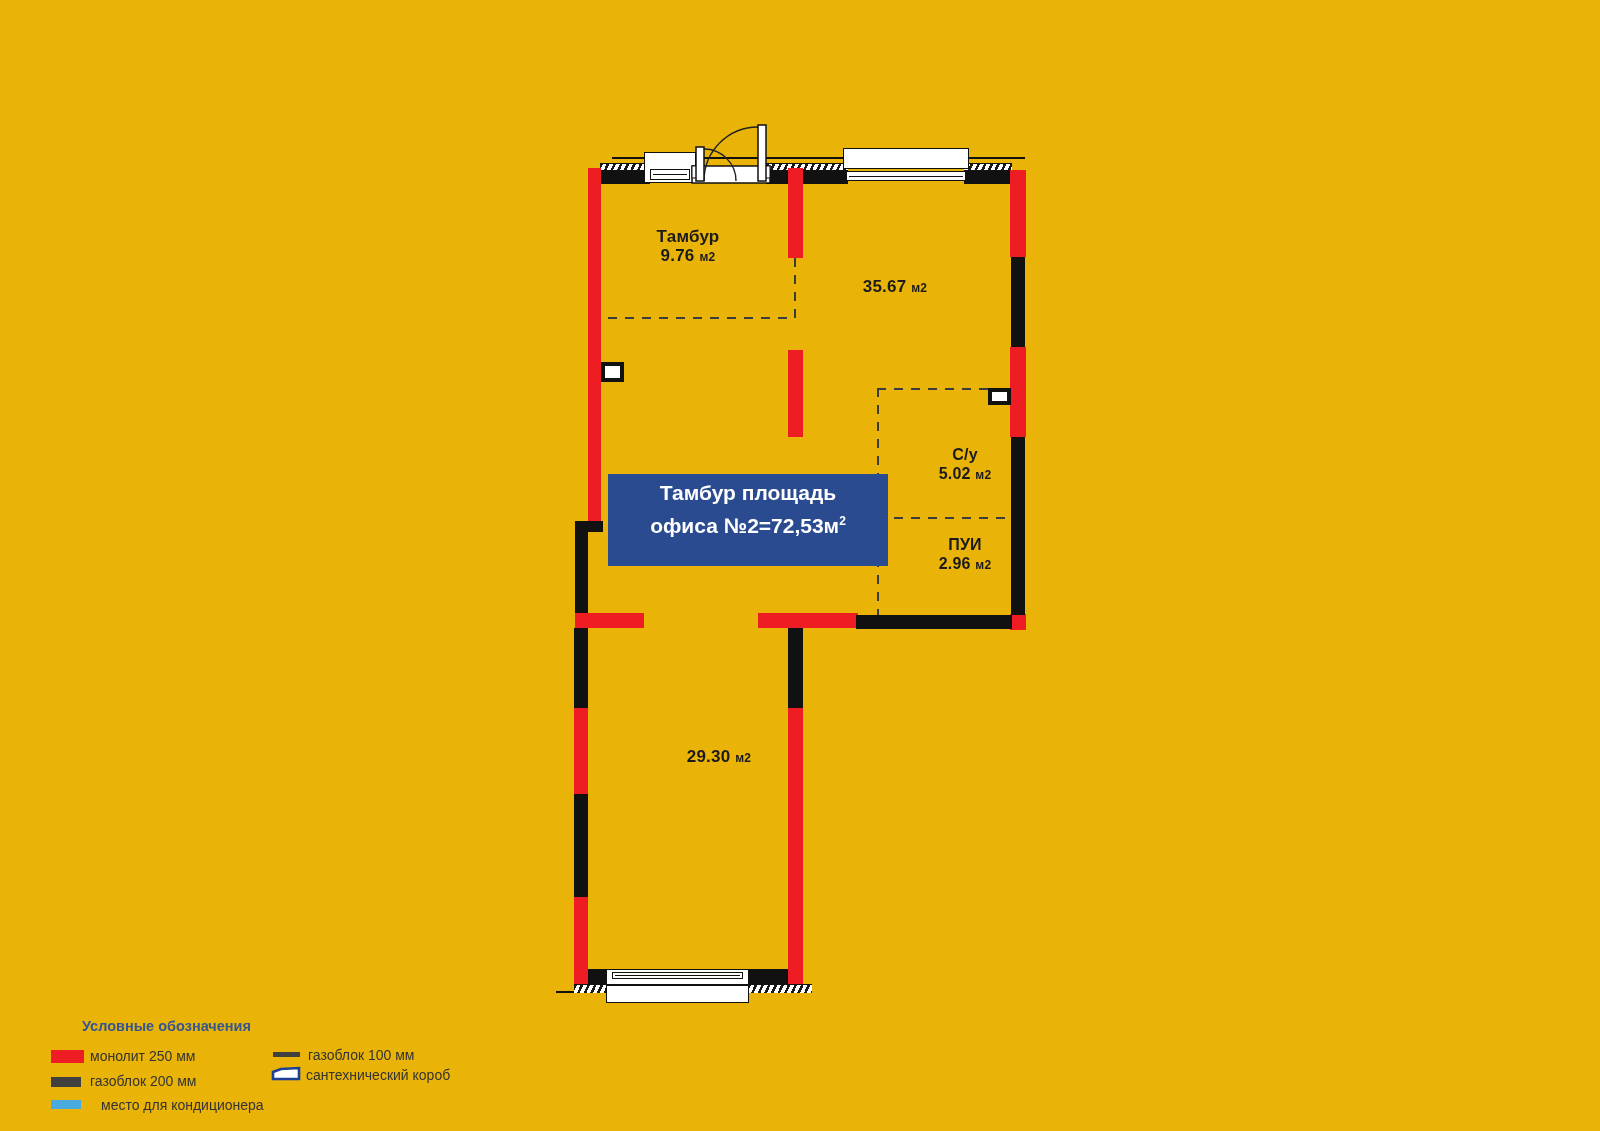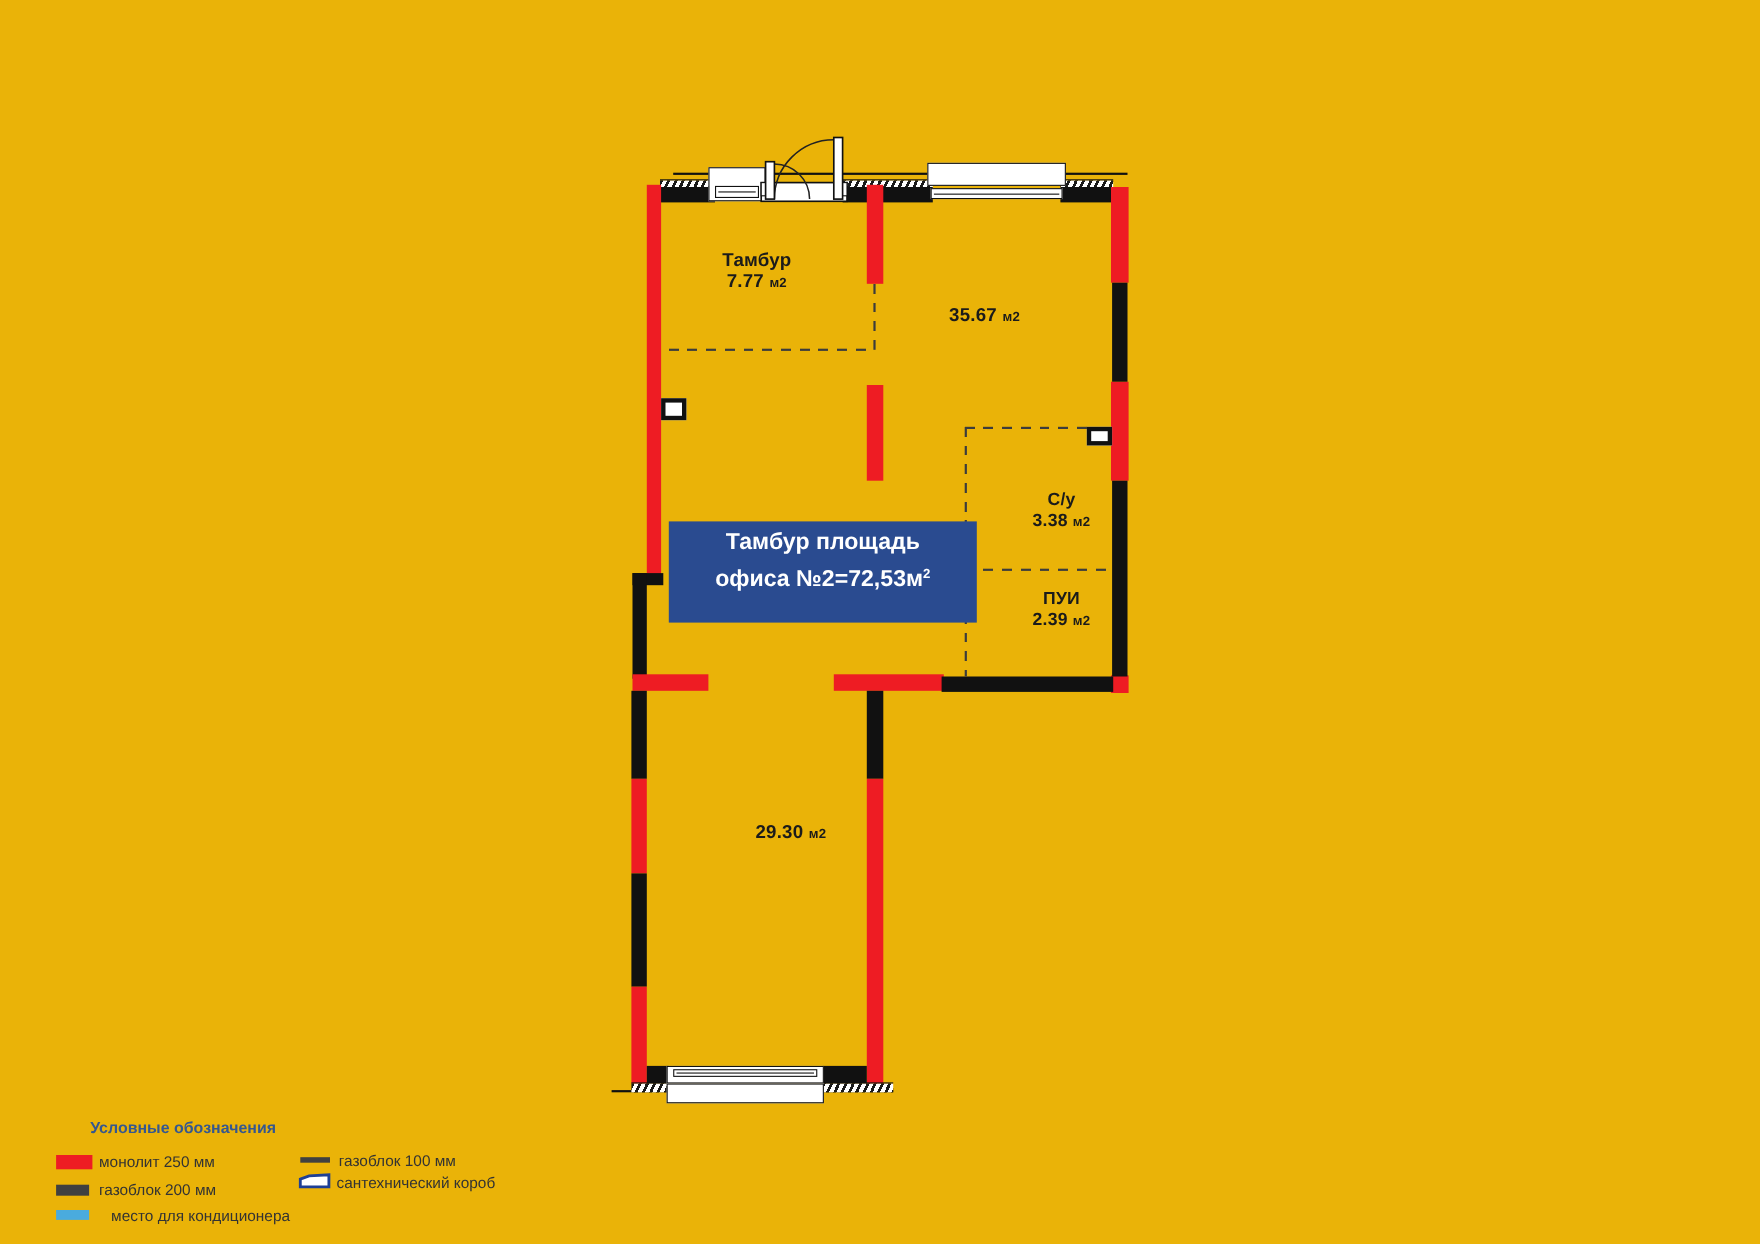--- a/index.html
+++ b/index.html
@@ -110,32 +110,32 @@
   <div class="winframe" style="left:606px;top:985px;width:143px;height:18px;"></div>
 
   <div class="dash-h" style="left:608px;top:317px;width:181px;"></div>
   <div class="dash-v" style="left:794px;top:258px;height:60px;"></div>
   <div class="dash-v" style="left:877px;top:388px;height:227px;"></div>
   <div class="dash-h" style="left:877px;top:388px;width:112px;"></div>
   <div class="dash-h" style="left:877px;top:517px;width:134px;"></div>
 
   <div class="room-label" style="left:628px;top:227px;width:120px;">
     <div class="rname">Тамбур</div>
-    <div class="rarea"><span>7.77</span>&nbsp;<span class="unit">м2</span></div>
+    <div class="rarea"><span>9.76</span>&nbsp;<span class="unit">м2</span></div>
   </div>
   <div class="room-label" style="left:835px;top:277px;width:120px;">
     <div class="rarea"><span>35.67</span>&nbsp;<span class="unit">м2</span></div>
   </div>
   <div class="room-label" style="left:915px;top:445px;width:100px;">
     <div class="rname" style="font-size:16px;">С/у</div>
-    <div class="rarea" style="font-size:16px;"><span>3.38</span>&nbsp;<span class="unit">м2</span></div>
+    <div class="rarea" style="font-size:16px;"><span>5.02</span>&nbsp;<span class="unit">м2</span></div>
   </div>
   <div class="room-label" style="left:915px;top:535px;width:100px;">
     <div class="rname" style="font-size:16px;">ПУИ</div>
-    <div class="rarea" style="font-size:16px;"><span>2.39</span>&nbsp;<span class="unit">м2</span></div>
+    <div class="rarea" style="font-size:16px;"><span>2.96</span>&nbsp;<span class="unit">м2</span></div>
   </div>
   <div class="room-label" style="left:659px;top:747px;width:120px;">
     <div class="rarea"><span>29.30</span>&nbsp;<span class="unit">м2</span></div>
   </div>
 
   <div class="info-box">
     <div>Тамбур площадь</div>
     <div><span>офиса №2=72,53м</span><sup>2</sup></div>
   </div>
 

